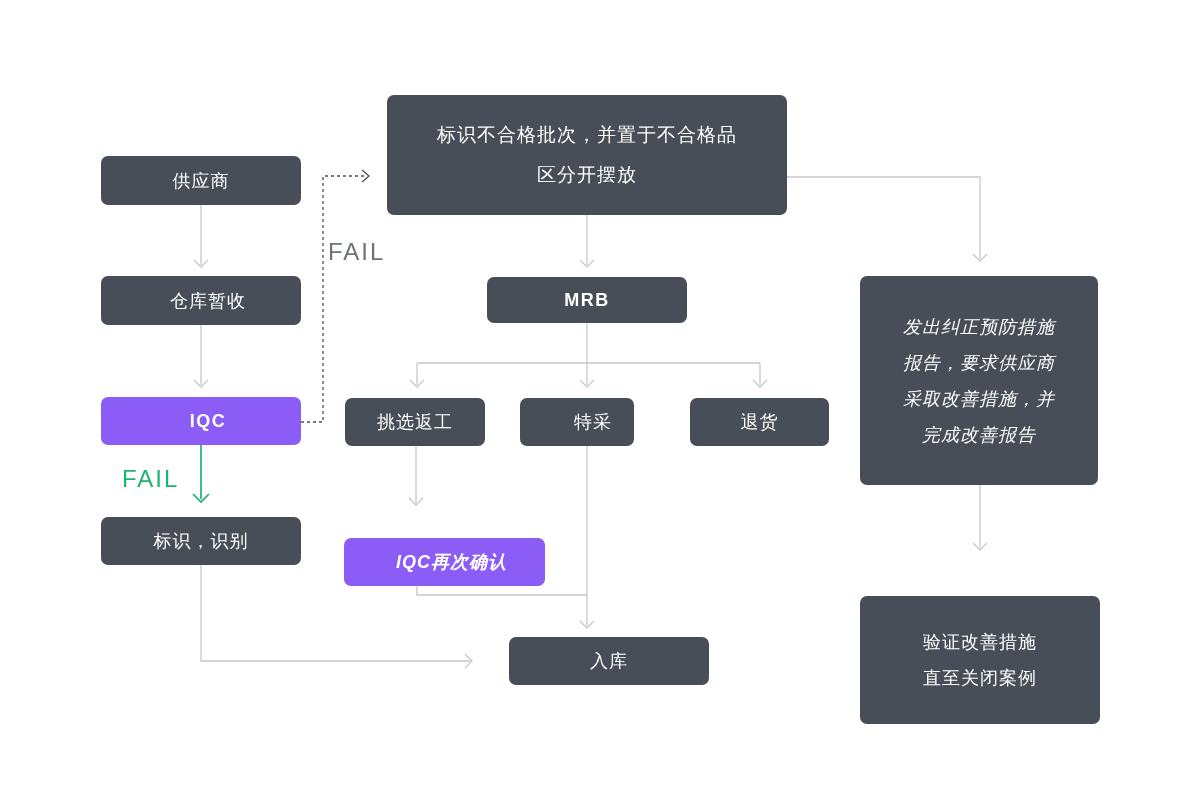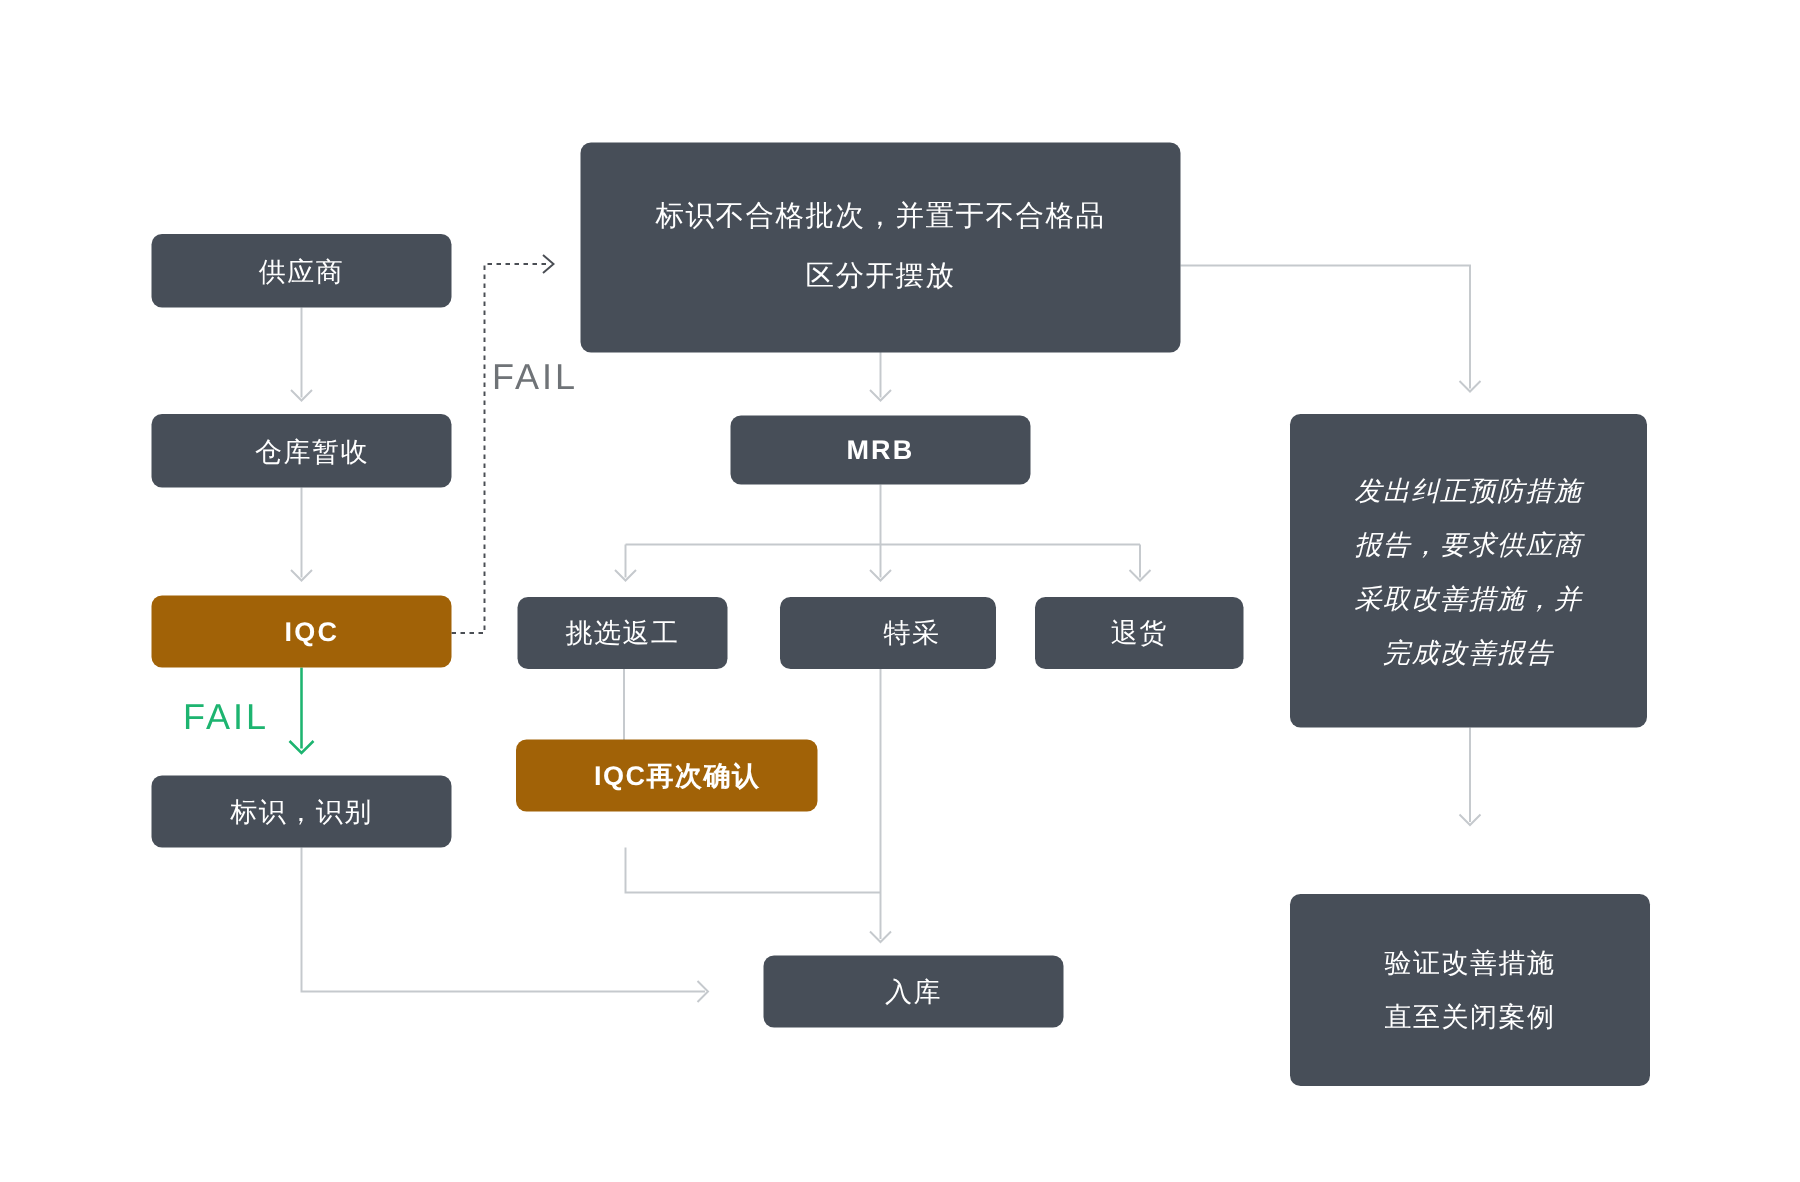--- a/index.html
+++ b/index.html
@@ -30,34 +30,34 @@
     color: #ffffff;
     display: flex;
     align-items: center;
     justify-content: center;
     text-align: center;
     font-size: 18px;
     letter-spacing: 1px;
     white-space: pre-line;
   }
   .node-dark  { background: #474e58; }
-  .node-green { background: #a16207; padding-left: 14px; }
+  .node-green { background: #8b5cf6; padding-left: 14px; }
   .latin { font-weight: bold; letter-spacing: 1.5px; }
 
   
   #n-supplier      { left: 101px; top: 156px; width: 200px; height: 49px; }
   #n-warehouse     { left: 101px; top: 276px; width: 200px; height: 49px; padding-left: 14px; }
   #n-iqc           { left: 101px; top: 397px; width: 200px; height: 48px; }
   #n-mark          { left: 101px; top: 517px; width: 200px; height: 48px; }
-  #n-nonconforming { left: 387px; top:  95px; width: 400px; height: 140px; font-size: 19px; line-height: 40px; }
+  #n-nonconforming { left: 387px; top:  95px; width: 400px; height: 120px; font-size: 19px; line-height: 40px; }
   #n-mrb           { left: 487px; top: 277px; width: 200px; height: 46px; }
   #n-sort          { left: 345px; top: 398px; width: 140px; height: 48px; }
-  #n-special       { left: 520px; top: 398px; width: 144px; height: 48px; padding-left: 32px; }
+  #n-special       { left: 520px; top: 398px; width: 114px; height: 48px; padding-left: 32px; }
   #n-return        { left: 690px; top: 398px; width: 139px; height: 48px; }
-  #n-recheck       { left: 344px; top: 493px; width: 201px; height: 48px; }
+  #n-recheck       { left: 344px; top: 538px; width: 201px; height: 48px; font-style: italic; }
   #n-instock       { left: 509px; top: 637px; width: 200px; height: 48px; }
   #n-capa          { left: 860px; top: 276px; width: 238px; height: 209px; line-height: 36px; font-style: italic; }
   #n-verify        { left: 860px; top: 596px; width: 240px; height: 128px; line-height: 36px; }
 
   .edge-label {
     position: absolute;
     font-size: 24px;
     letter-spacing: 2px;
   }
   #lbl-fail { left: 328px; top: 238px; color: #6f7377; }

